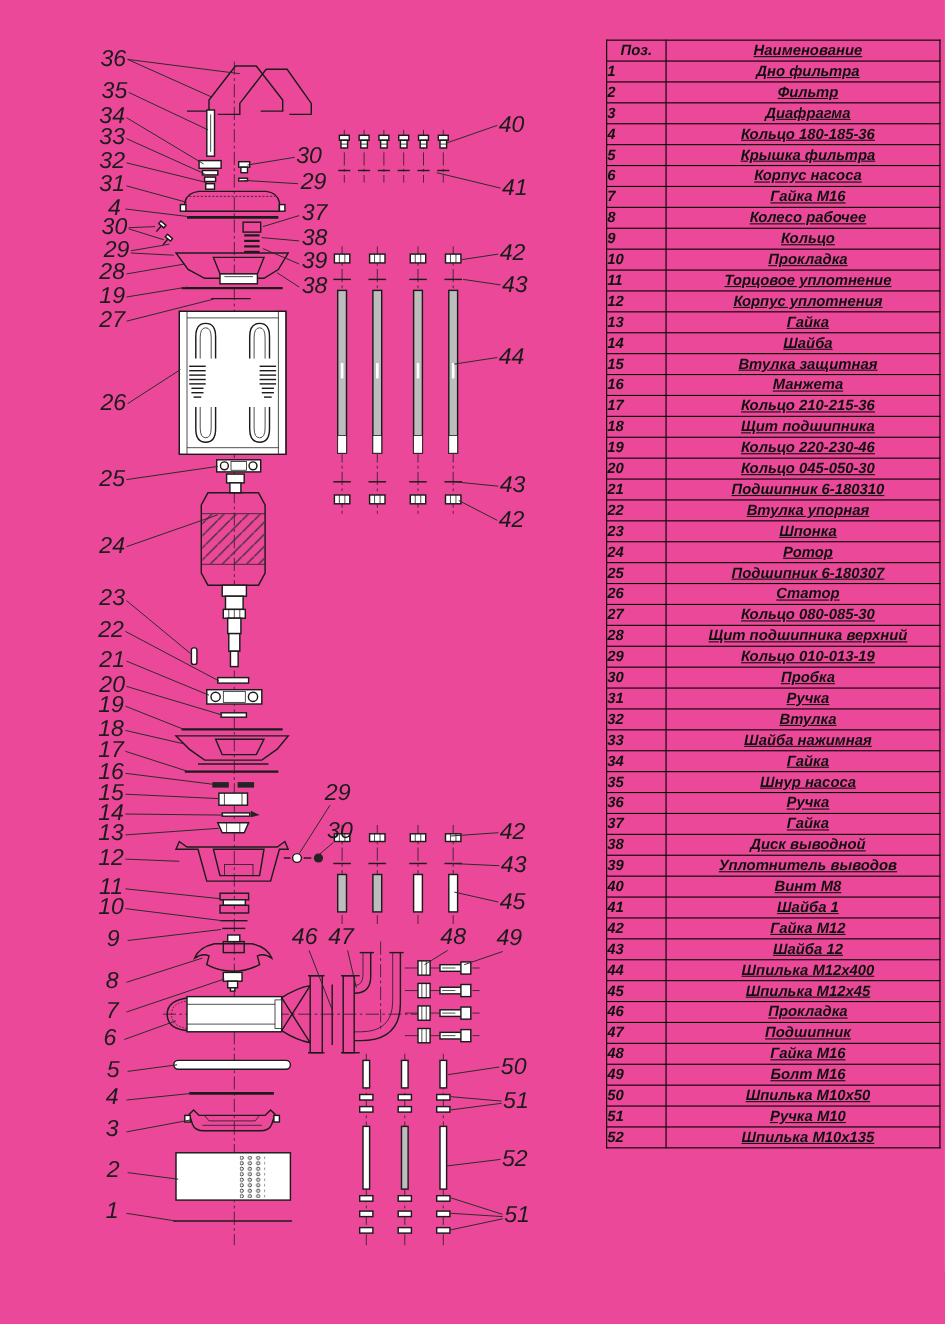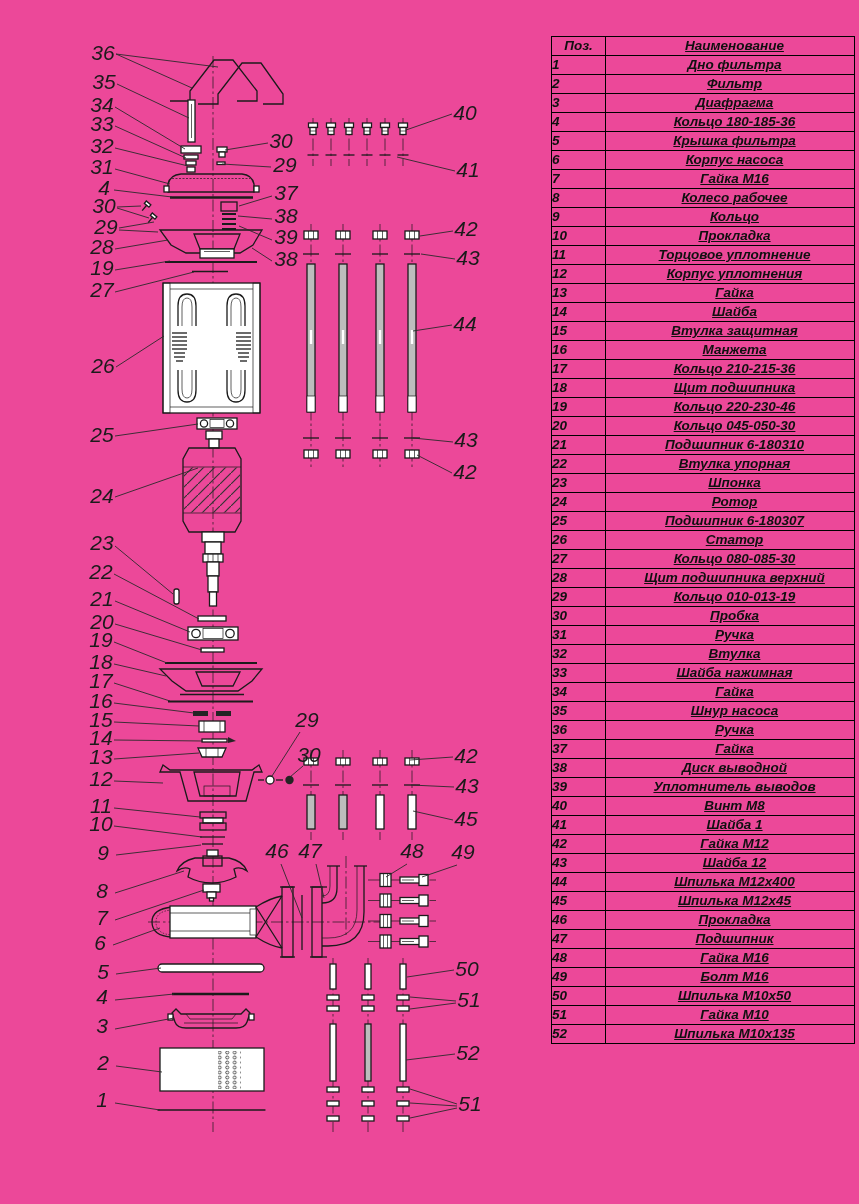--- a/index.html
+++ b/index.html
@@ -870,21 +870,21 @@
           <tr>
             <td class="pos">49</td>
             <td class="name">Болт М16</td>
           </tr>
           <tr>
             <td class="pos">50</td>
             <td class="name">Шпилька М10х50</td>
           </tr>
           <tr>
             <td class="pos">51</td>
-            <td class="name">Гайка М10</td>
+            <td class="name">Ручка М10</td>
           </tr>
           <tr>
             <td class="pos">52</td>
             <td class="name">Шпилька М10х135</td>
           </tr>
         </tbody>
     </table>
   </div>
 
 

